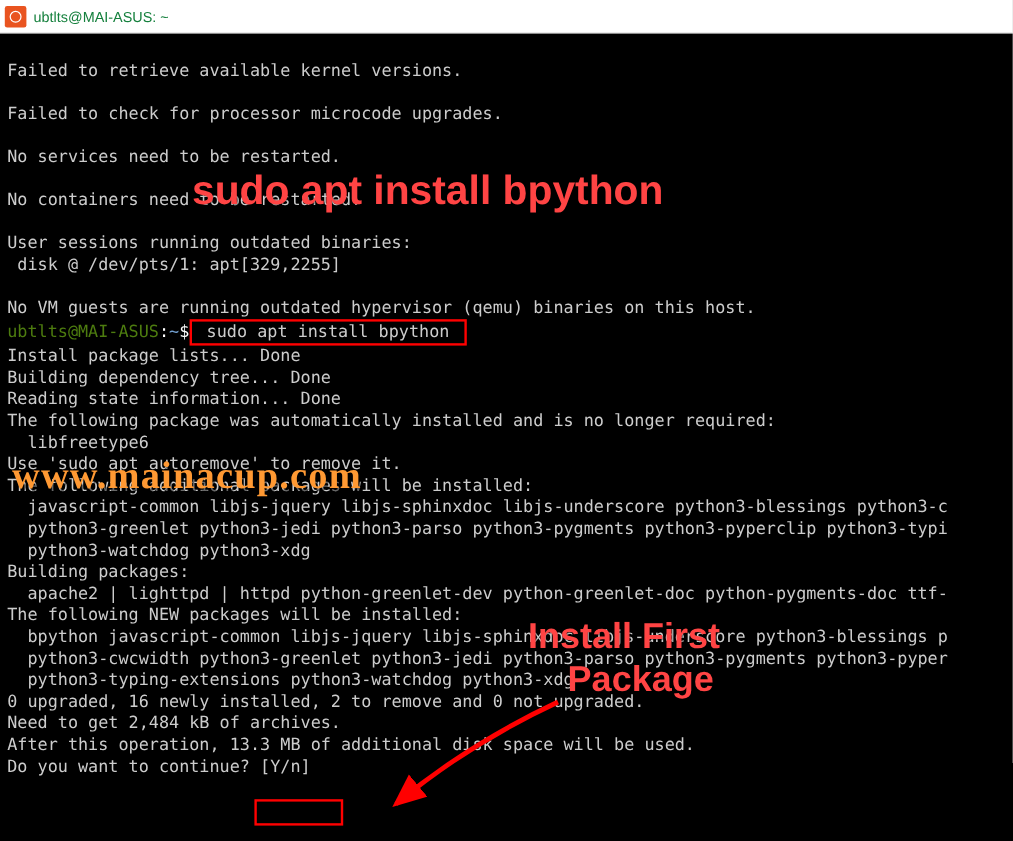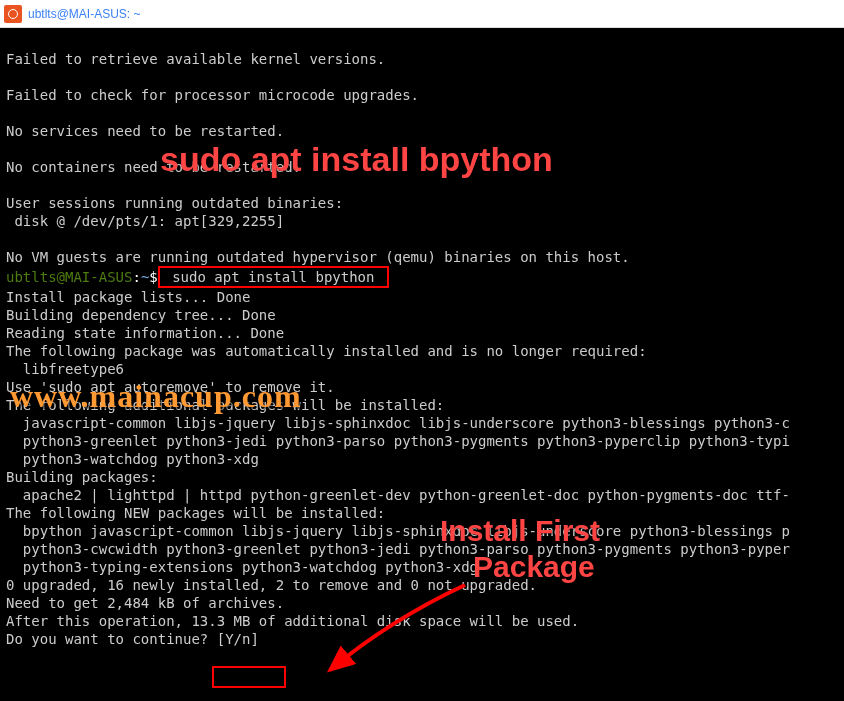--- a/index.html
+++ b/index.html
@@ -36,21 +36,21 @@
     .titlebar-icon-inner {
       width: 10px;
       height: 10px;
       border: 1.5px solid #fff;
       border-radius: 50%;
       position: relative;
     }
     .titlebar-text {
       font-family: 'Segoe UI', Tahoma, sans-serif;
       font-size: 12px;
-      color: #3b82f6;
+      color: #15803d;
     }
     .terminal {
       background: #000000;
       color: #cccccc;
       font-size: 14px;
       line-height: 18px;
       padding: 4px 6px;
       height: calc(100% - 28px);
       white-space: pre;
       overflow: hidden;

